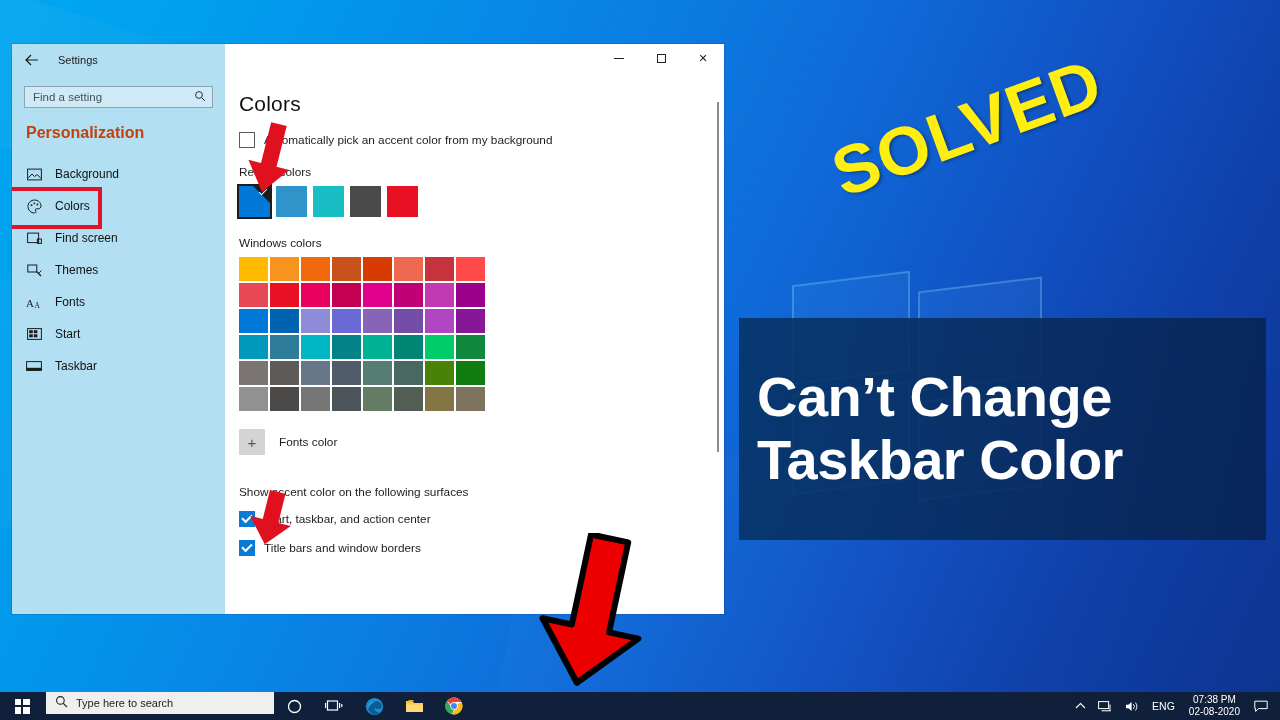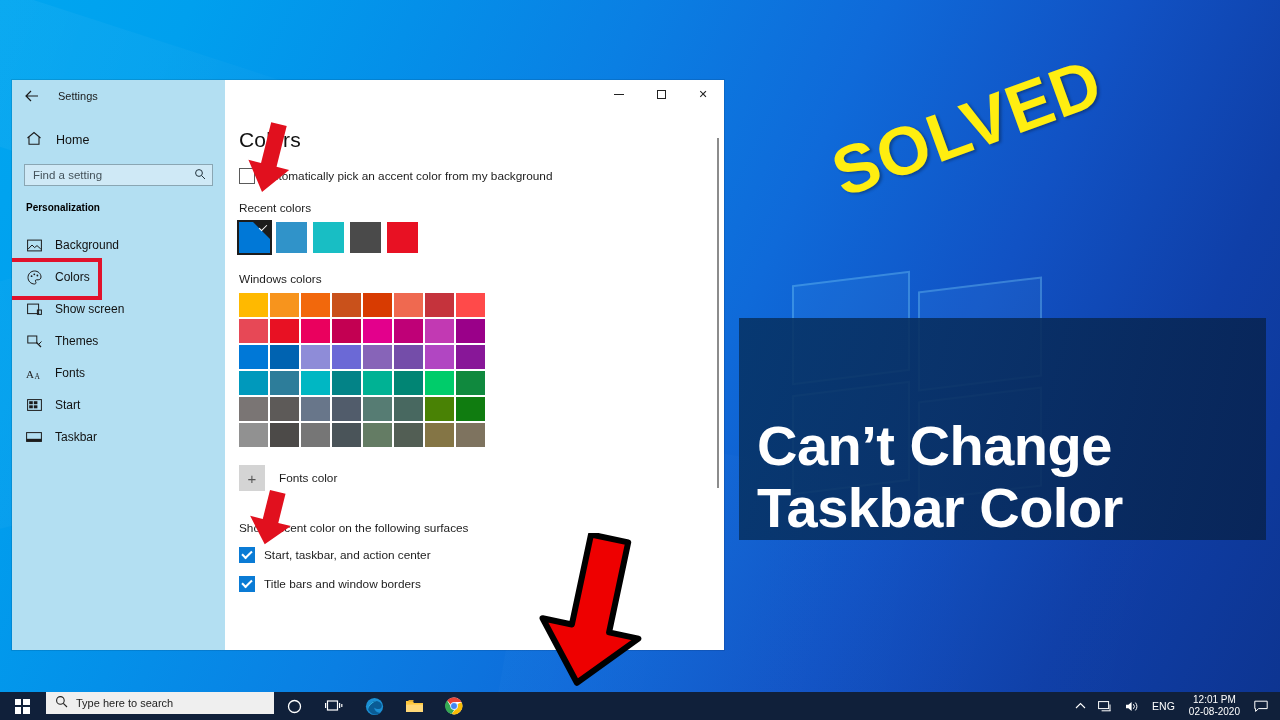--- a/index.html
+++ b/index.html
@@ -48,21 +48,20 @@
 
   
   #settings-window {
     position: absolute;
     left: 12px; top: 44px;
     width: 712px; height: 570px;
     background: #ffffff;
     box-shadow: 0 0 0 1px rgba(0,0,0,.10);
     display: flex;
     overflow: hidden;
-    margin-top: 36px;
   }
 
   
   #settings-nav {
     width: 213px;
     background: #b3dff2;
     flex: none;
     position: relative;
   }
   .nav-top {
@@ -94,21 +93,21 @@
   .search-wrap input {
     border: none; outline: none; background: transparent;
     font-size: 11.5px; color: #3c4043;
     font-family: "Liberation Sans", sans-serif;
     width: 100%; height: 100%;
   }
   .search-wrap input::placeholder { color: #44525a; }
   .search-ico { font-size: 11px; color: #22323c; flex: none; margin-left: 4px; }
 
   .nav-section {
-    font-size: 10px; font-weight: bold; color: #000000;
+    font-size: 16px; font-weight: bold; color: #c2410c;
     padding: 16px 0 0 14px;
   }
 
   .nav-list { margin-top: 16px; }
   .nav-item {
     display: flex; align-items: center; gap: 13px;
     height: 32px; padding-left: 14px;
     position: relative;
   }
   .nav-item .lbl { font-size: 12px; color: #111; }
@@ -247,21 +246,21 @@
   }
 
   
   #title-banner {
     position: absolute;
     left: 739px; top: 318px;
     width: 527px; height: 222px;
     background: linear-gradient(100deg, rgba(6,50,100,.88) 0%, rgba(8,46,96,.90) 40%, rgba(8,36,84,.92) 100%);
     z-index: 25;
     display: flex; flex-direction: column;
-    justify-content: flex-end;
+    justify-content: center;
     padding-left: 18px;
   }
   #title-banner .line {
     color: #ffffff;
     font-size: 56px;
     font-weight: bold;
     line-height: 1.12;
     letter-spacing: -.5px;
     white-space: nowrap;
   }
@@ -337,28 +336,20 @@
 
     <div class="nav-top">
       <span class="back-arrow">
         <svg width="14" height="12" viewBox="0 0 14 12">
           <path d="M6 1 L1 6 L6 11 M1 6 L13 6" stroke="#1a1a1a" stroke-width="1.2" fill="none"></path>
         </svg>
       </span>
       <span class="nav-title">Settings</span>
     </div>
 
-    <div class="nav-home">
-      <span class="ico">
-        <svg width="16" height="15" viewBox="0 0 16 15">
-          <path d="M1.5 7 L8 1.5 L14.5 7 M3 6.2 V13.2 H13 V6.2" stroke="#1c1c1c" stroke-width="1.1" fill="none"></path>
-        </svg>
-      </span>
-      <span class="lbl">Home</span>
-    </div>
 
     <div class="search-wrap">
       <input type="text" placeholder="Find a setting" style="">
       <span class="search-ico">
         <svg width="12" height="12" viewBox="0 0 12 12">
           <circle cx="5" cy="5" r="3.4" stroke="#22323c" stroke-width="1" fill="none"></circle>
           <path d="M7.6 7.6 L11 11" stroke="#22323c" stroke-width="1"></path>
         </svg>
       </span>
     </div>
@@ -389,21 +380,21 @@
         <span class="lbl">Colors</span>
       </div>
 
       <div class="nav-item">
         <span class="ico">
           <svg width="15" height="13" viewBox="0 0 15 13">
             <rect x="0.6" y="1.1" width="11" height="9.5" stroke="#1c1c1c" stroke-width="1" fill="none"></rect>
             <rect x="10.4" y="7" width="4" height="4.4" stroke="#1c1c1c" stroke-width="1" fill="none"></rect>
           </svg>
         </span>
-        <span class="lbl">Show screen</span>
+        <span class="lbl">Find screen</span>
       </div>
 
       <div class="nav-item">
         <span class="ico">
           <svg width="15" height="14" viewBox="0 0 15 14">
             <rect x="0.8" y="2" width="9" height="7" stroke="#1c1c1c" stroke-width="1" fill="none"></rect>
             <path d="M9.5 8.5 L14 13" stroke="#1c1c1c" stroke-width="1.2"></path>
             <path d="M12 10 l2.5 -2.5" stroke="#1c1c1c" stroke-width="1"></path>
           </svg>
         </span>
@@ -662,21 +653,21 @@
     </div>
     <div class="tray-item">
       <svg width="15" height="13" viewBox="0 0 15 13">
         <path d="M1 4.8 H3.4 L6.6 2 V11 L3.4 8.2 H1 Z" fill="#fff"></path>
         <path d="M8.4 4.2 A3.4 3.4 0 0 1 8.4 8.8" stroke="#fff" stroke-width="1" fill="none"></path>
         <path d="M10.4 2.6 A5.8 5.8 0 0 1 10.4 10.4" stroke="#fff" stroke-width="1" fill="none"></path>
       </svg>
     </div>
     <div class="tray-item">ENG</div>
     <div id="tray-clock">
-      <span>12:01 PM</span>
+      <span>07:38 PM</span>
       <span>02-08-2020</span>
     </div>
     <div class="tray-item">
       <svg width="14" height="13" viewBox="0 0 14 13">
         <path d="M0.8 1.2 H13.2 V8.6 H4.6 L1.6 11.4 V8.6 H0.8 Z" stroke="#fff" stroke-width="1" fill="none"></path>
       </svg>
     </div>
   </div>
 
 </div>

